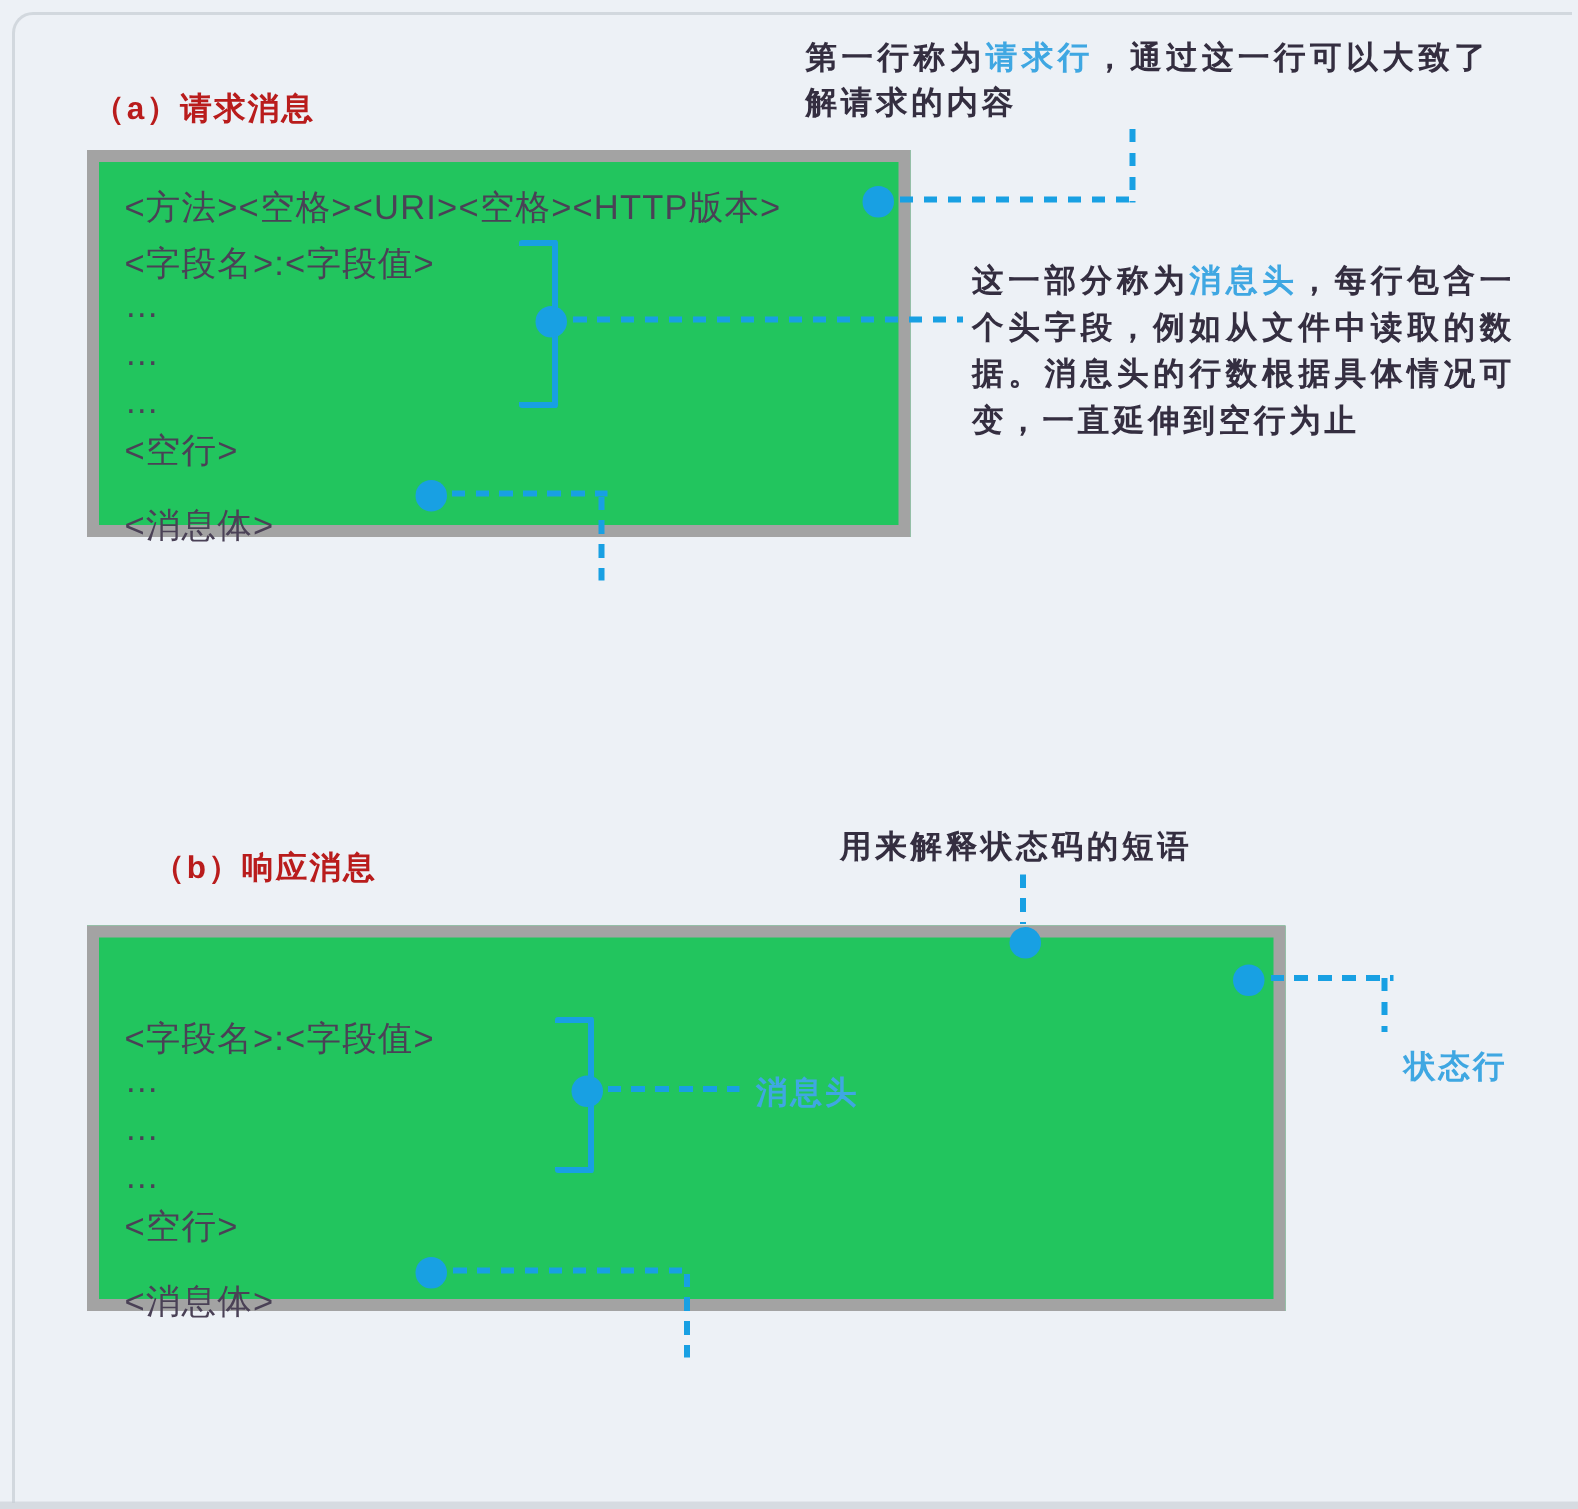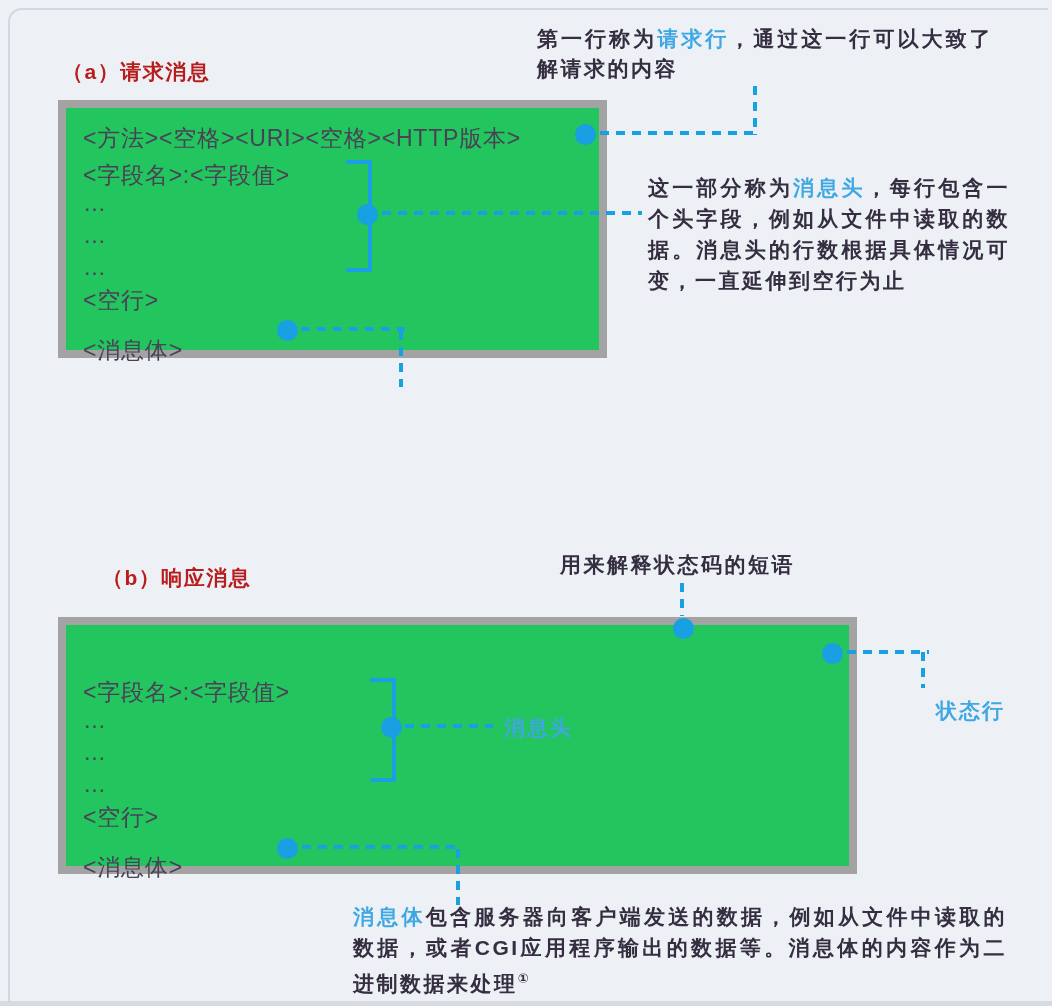--- a/index.html
+++ b/index.html
@@ -119,17 +119,14 @@
 
   <div class="bracket" style="left:370px;top:678px;height:96px;"></div>
   <div class="dot" style="left:381px;top:717px;"></div>
   <div class="dh" style="left:405px;top:724px;width:88px;"></div>
   <div class="blue-label" style="left:504px;top:714px;">消息头</div>
 
   <div class="dot" style="left:277px;top:838px;"></div>
   <div class="dh" style="left:302px;top:845px;width:158px;"></div>
   <div class="dv" style="left:456px;top:849px;height:56px;"></div>
 
-  <div class="ann" style="left:353px;top:901px;width:654px;">
-    <span class="hl">消息体</span><span>包含服务器向客户端发送的数据，例如从文件中读取的数据，或者CGI应用程序输出的数据等。消息体的内容作为二进制数据来处理</span><span class="sup">①</span>
-  </div>
 
 </div>
 
 </body></html>

